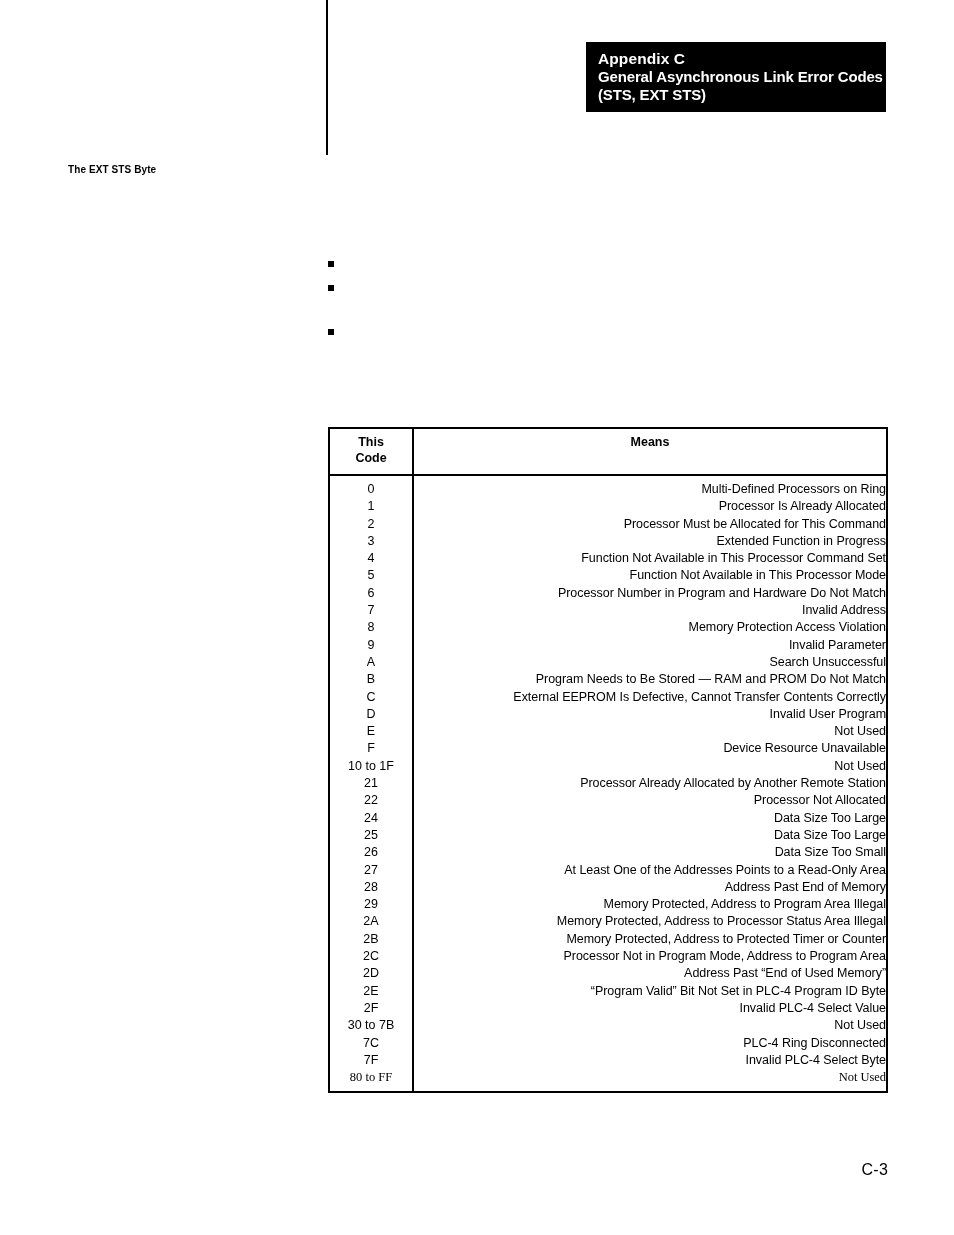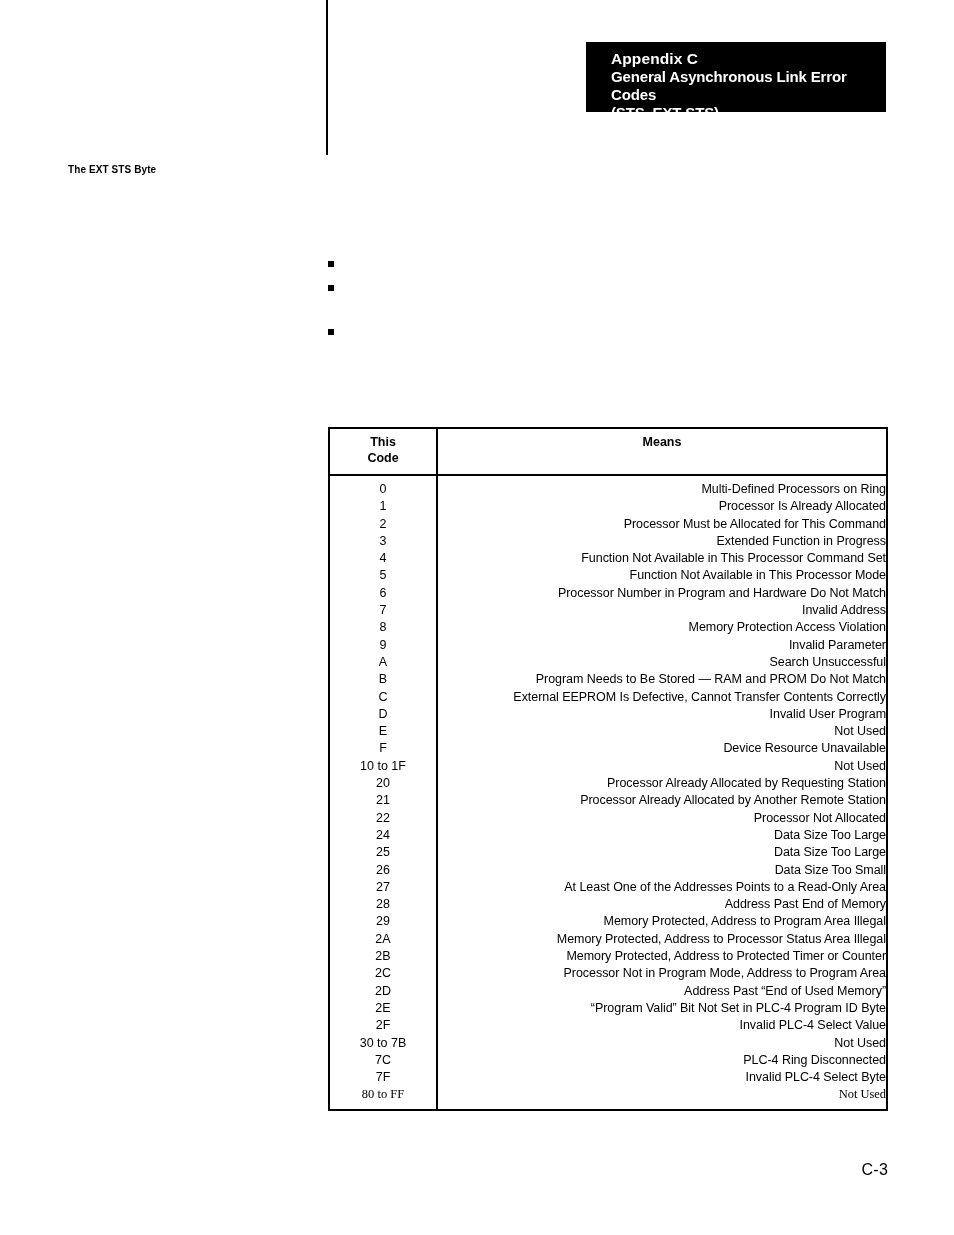--- a/index.html
+++ b/index.html
@@ -33,21 +33,21 @@
   
   .banner {
     position: absolute;
     left: 586px;
     top: 42px;
     width: 300px;
     height: 70px;
     background: #000000;
     color: #ffffff;
     box-sizing: border-box;
-    padding: 7px 0 0 25px;
+    padding: 7px 0 0 12px;
   }
   .banner-line1 {
     font-size: 15.5px;
     font-weight: bold;
     line-height: 19px;
     letter-spacing: 0.1px;
   }
   .banner-line2,
   .banner-line3 {
     font-size: 15px;
@@ -84,21 +84,21 @@
     top: 427px;
     width: 560px;
     border: 2px solid #000000;
     border-collapse: collapse;
     box-sizing: border-box;
   }
   .code-table .thead-row th {
     border-bottom: 2px solid #000000;
     font-size: 12.5px;
     font-weight: bold;
-    padding: 16px;
+    padding: 4px;
     vertical-align: top;
     text-align: center;
   }
   .th-code {
     width: 74px;
     border-right: 2px solid #000000;
     text-align: center;
     line-height: 16px;
     padding-top: 5px !important;
     padding-bottom: 8px !important;
@@ -236,24 +236,20 @@
         </tr>
         <tr>
           <td class="td-code">F</td>
           <td class="td-means">Device Resource Unavailable</td>
         </tr>
         <tr>
           <td class="td-code">10 to 1F</td>
           <td class="td-means">Not Used</td>
         </tr>
         <tr>
-          <td class="td-code">20</td>
-          <td class="td-means">Processor Already Allocated by Requesting Station</td>
-        </tr>
-        <tr>
           <td class="td-code">21</td>
           <td class="td-means">Processor Already Allocated by Another Remote Station</td>
         </tr>
         <tr>
           <td class="td-code">22</td>
           <td class="td-means">Processor Not Allocated</td>
         </tr>
         <tr>
           <td class="td-code">24</td>
           <td class="td-means">Data Size Too Large</td>

